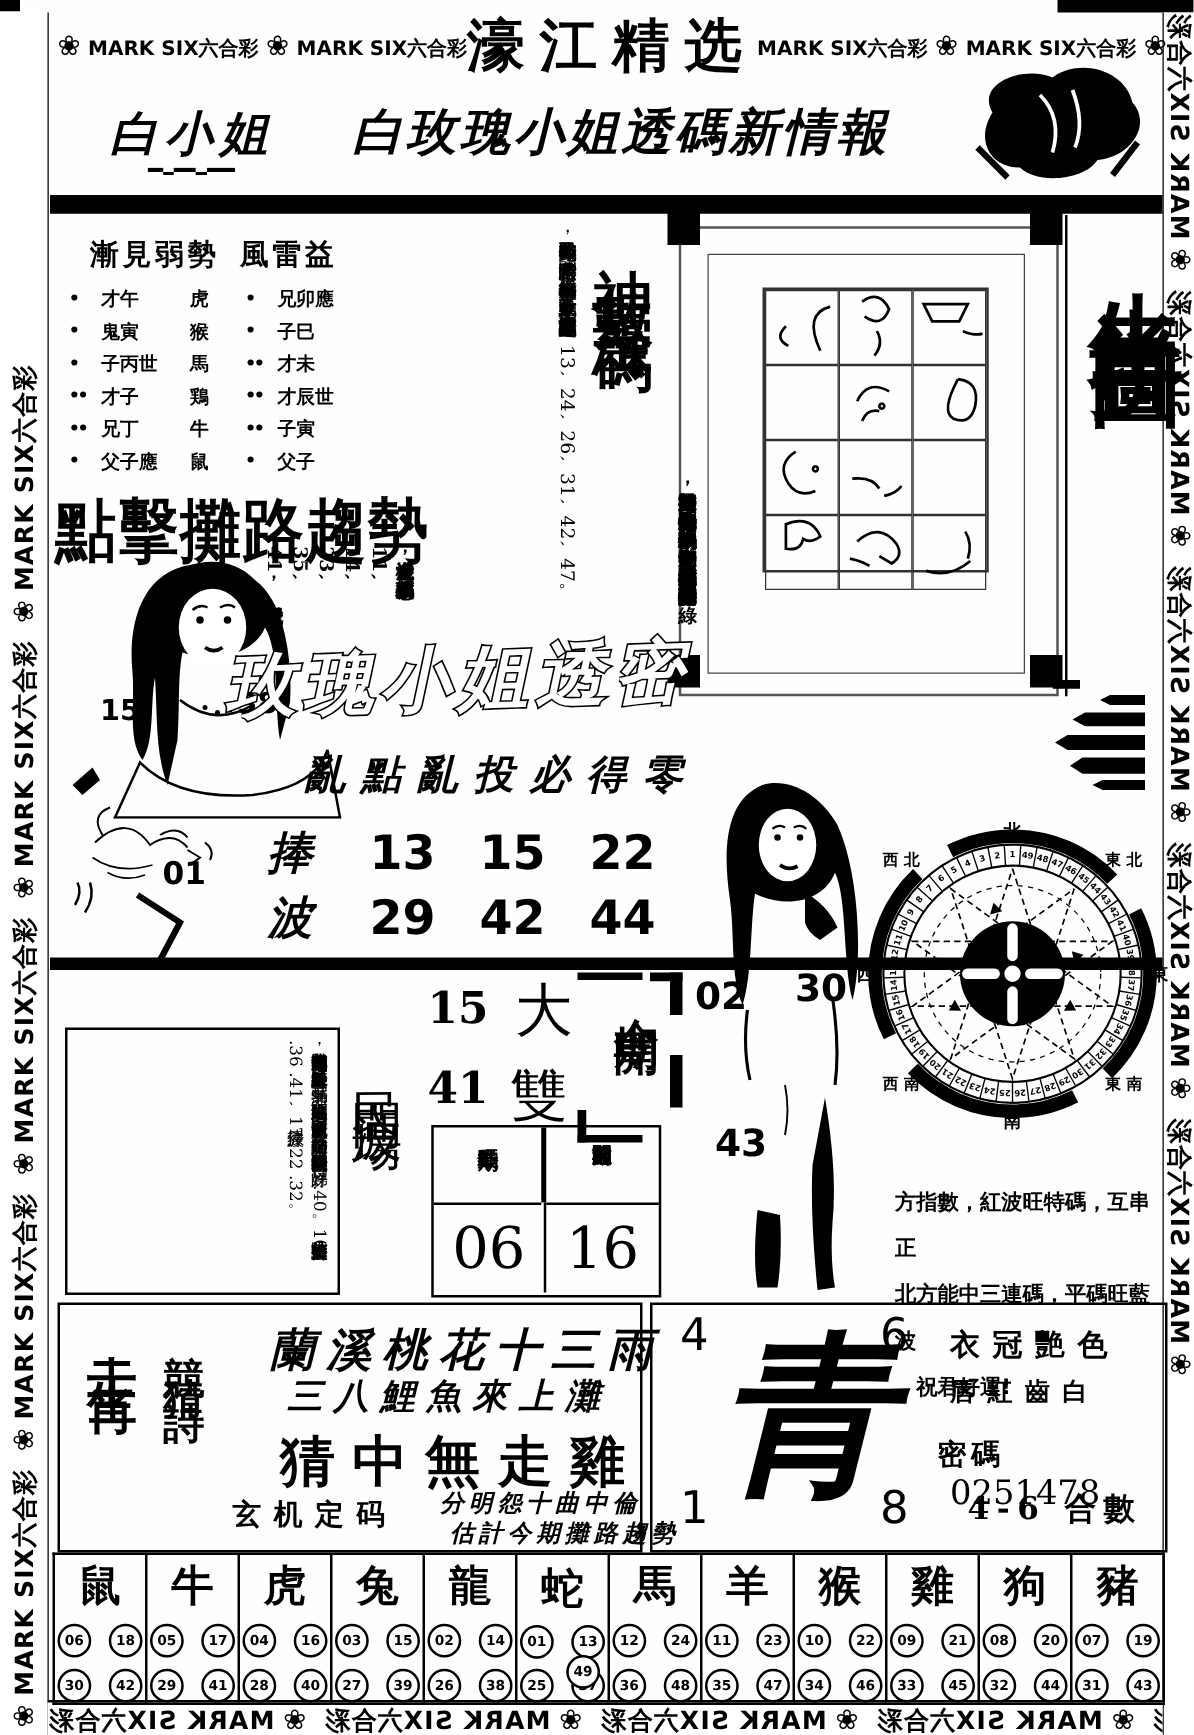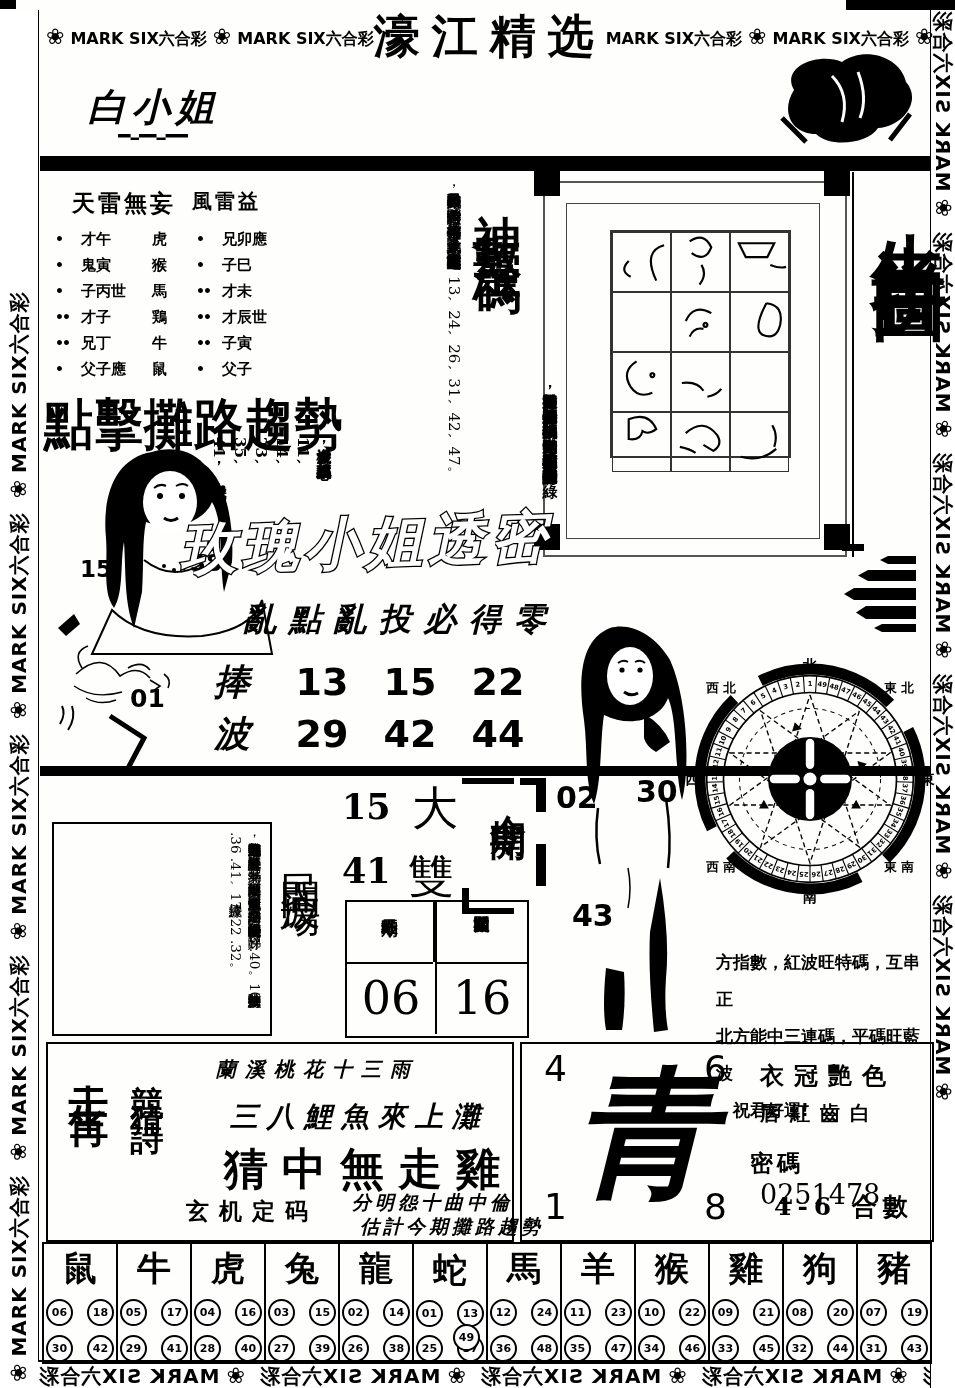--- a/index.html
+++ b/index.html
@@ -44,31 +44,32 @@
 </div>
 
 <div class="abs serif b" style="left:88px;top:82px;font-size:38px;font-style:italic;letter-spacing:6px;">白小姐</div>
 
 <div class="abs" style="left:40px;top:12px;width:890px;height:50px;display:flex;align-items:center;justify-content:space-between;">
   <span id="brand-left" style="font-weight:bold;font-size:16px;white-space:nowrap;"><span class="flower">❀</span>MARK SIX六合彩<span class="flower">❀</span>MARK SIX六合彩</span>
   <span class="serif b" style="font-size:46px;letter-spacing:12px;white-space:nowrap;">濠江精选</span>
   <span id="brand-right" style="font-weight:bold;font-size:16px;white-space:nowrap;">MARK SIX六合彩<span class="flower">❀</span>MARK SIX六合彩<span class="flower">❀</span></span>
 </div>
 <div class="abs" style="left:118px;top:134px;width:70px;height:6px;background:#000;clip-path:polygon(0 0,18% 0,18% 100%,30% 100%,30% 0,55% 0,55% 100%,68% 100%,68% 0,100% 0,100% 60%,0 60%);"></div>
+<div class="abs serif b" style="left:282px;top:78px;font-size:40px;font-style:italic;letter-spacing:3px;white-space:nowrap;">白玫瑰小姐透碼新情報</div>
 
 <svg class="abs" style="left:772px;top:48px;" width="148" height="102" viewBox="0 0 148 102">
   <path d="M22 42 C8 18 48 4 70 14 C92 -2 128 8 134 34 C150 52 132 78 106 80 C96 96 58 100 44 86 C20 86 8 64 22 42 Z" fill="#000"></path>
   <path d="M60 28 Q78 46 70 74 M86 24 Q96 50 88 70" stroke="#fff" stroke-width="3" fill="none"></path>
   <path d="M10 70 L34 94 M138 66 L118 92" stroke="#000" stroke-width="5"></path>
 </svg>
 
 <div class="divider" style="top:156px;height:15px;"></div>
 
-<div class="abs b" style="left:72px;top:188px;font-size:23px;letter-spacing:3px;">天雷無妄</div>
-<div class="abs b" style="left:192px;top:188px;font-size:20px;letter-spacing:3px;">風雷益</div>
+<div class="abs b" style="left:72px;top:188px;font-size:23px;letter-spacing:3px;">漸見弱勢</div>
+<div class="abs b" style="left:192px;top:188px;font-size:23px;letter-spacing:3px;">風雷益</div>
 <div class="abs" id="hex-left" style="left:55px;top:226px;">
       <div class="hexrow">
         <span class="hexmark">•</span>
         <span>才午</span>
       </div>
       <div class="hexrow">
         <span class="hexmark">•</span>
         <span>鬼寅</span>
       </div>
       <div class="hexrow">
@@ -404,21 +405,21 @@
       <text x="256" y="260" font-size="15" font-weight="bold" text-anchor="middle" font-family="DejaVu Serif,serif">東 南</text>
     </svg>
 
 <div class="abs b" style="left:716px;top:944px;width:218px;font-size:17px;line-height:37px;white-space:pre-line;">方指數，紅波旺特碼，互串正
 北方能中三連碼，平碼旺藍波
 ，祝君好運!</div>
 
 <div class="abs" style="left:46px;top:1042px;width:464px;height:196px;border:2.5px solid #000;">
   <div class="v serif b" style="position:absolute;left:14px;top:8px;height:184px;font-size:40px;letter-spacing:8px;">十二生肖</div>
   <div class="v serif b" style="position:absolute;left:76px;top:14px;height:170px;font-size:33px;letter-spacing:18px;">競猜詩</div>
-  <div class="serif b" style="position:absolute;left:168px;top:12px;font-size:20px;font-style:italic;letter-spacing:9px;white-space:nowrap;">蘭溪桃花十三雨</div>
+  <div class="serif b" style="position:absolute;left:168px;top:12px;font-size:36px;font-style:italic;letter-spacing:9px;white-space:nowrap;">蘭溪桃花十三雨</div>
   <div class="serif b" style="position:absolute;left:182px;top:54px;font-size:28px;font-style:italic;letter-spacing:9px;white-space:nowrap;">三八鯉魚來上灘</div>
   <div class="serif" style="position:absolute;left:176px;top:96px;font-size:44px;font-weight:900;letter-spacing:14px;white-space:nowrap;">猜中無走雞</div>
   <div class="serif b" style="position:absolute;left:138px;top:152px;font-size:23px;letter-spacing:10px;">玄机定码</div>
   <div class="serif b" style="position:absolute;left:304px;top:146px;font-size:19px;font-style:italic;letter-spacing:4px;white-space:nowrap;">分明怨十曲中倫</div>
   <div class="serif b" style="position:absolute;left:312px;top:170px;font-size:19px;font-style:italic;letter-spacing:4px;white-space:nowrap;">估計今期攤路趨勢</div>
 </div>
 
 <div class="abs" style="left:520px;top:1042px;width:410px;height:196px;border:2.5px solid #000;">
   <div style="position:absolute;left:22px;top:4px;font-size:36px;">4</div>
   <div style="position:absolute;left:182px;top:4px;font-size:36px;">6</div>

